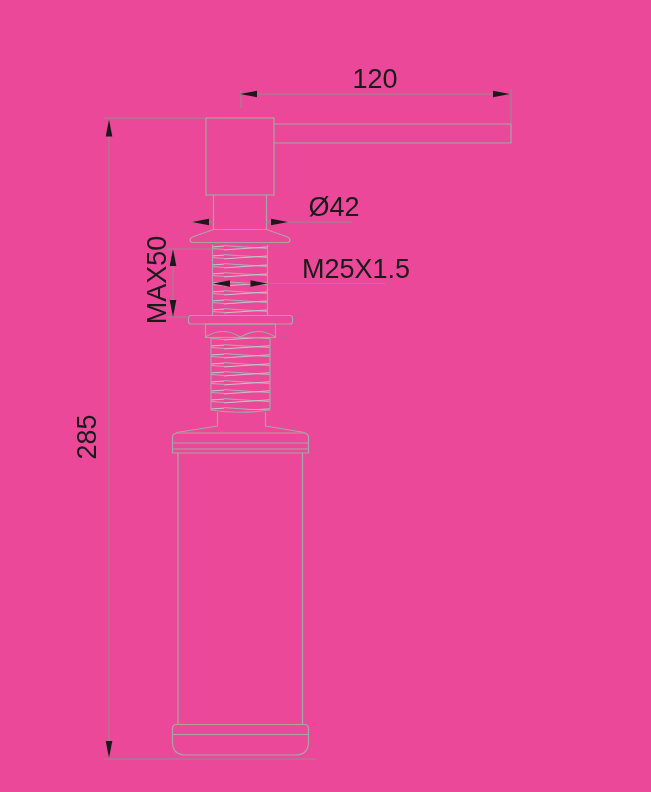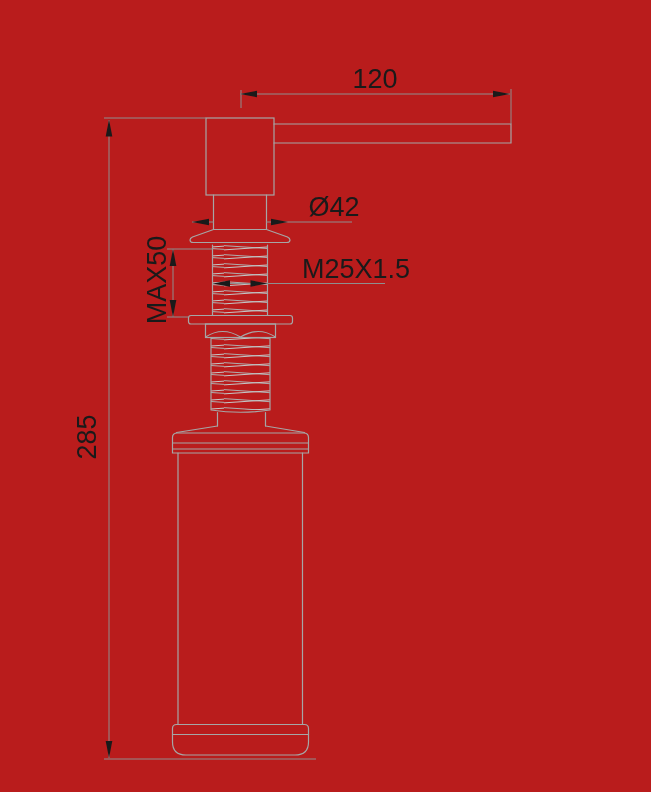--- a/index.html
+++ b/index.html
@@ -4,21 +4,21 @@
 <style>
   html, body {
     margin: 0;
     padding: 0;
     background: #ffffff;
   }
   .canvas {
     position: relative;
     width: 651px;
     height: 792px;
-    background: #b91c1c;
+    background: #ec4899;
     overflow: hidden;
   }
   svg {
     display: block;
   }
   svg text {
     font-family: "Liberation Sans", "DejaVu Sans", sans-serif;
     font-size: 27px;
   }
 </style>

